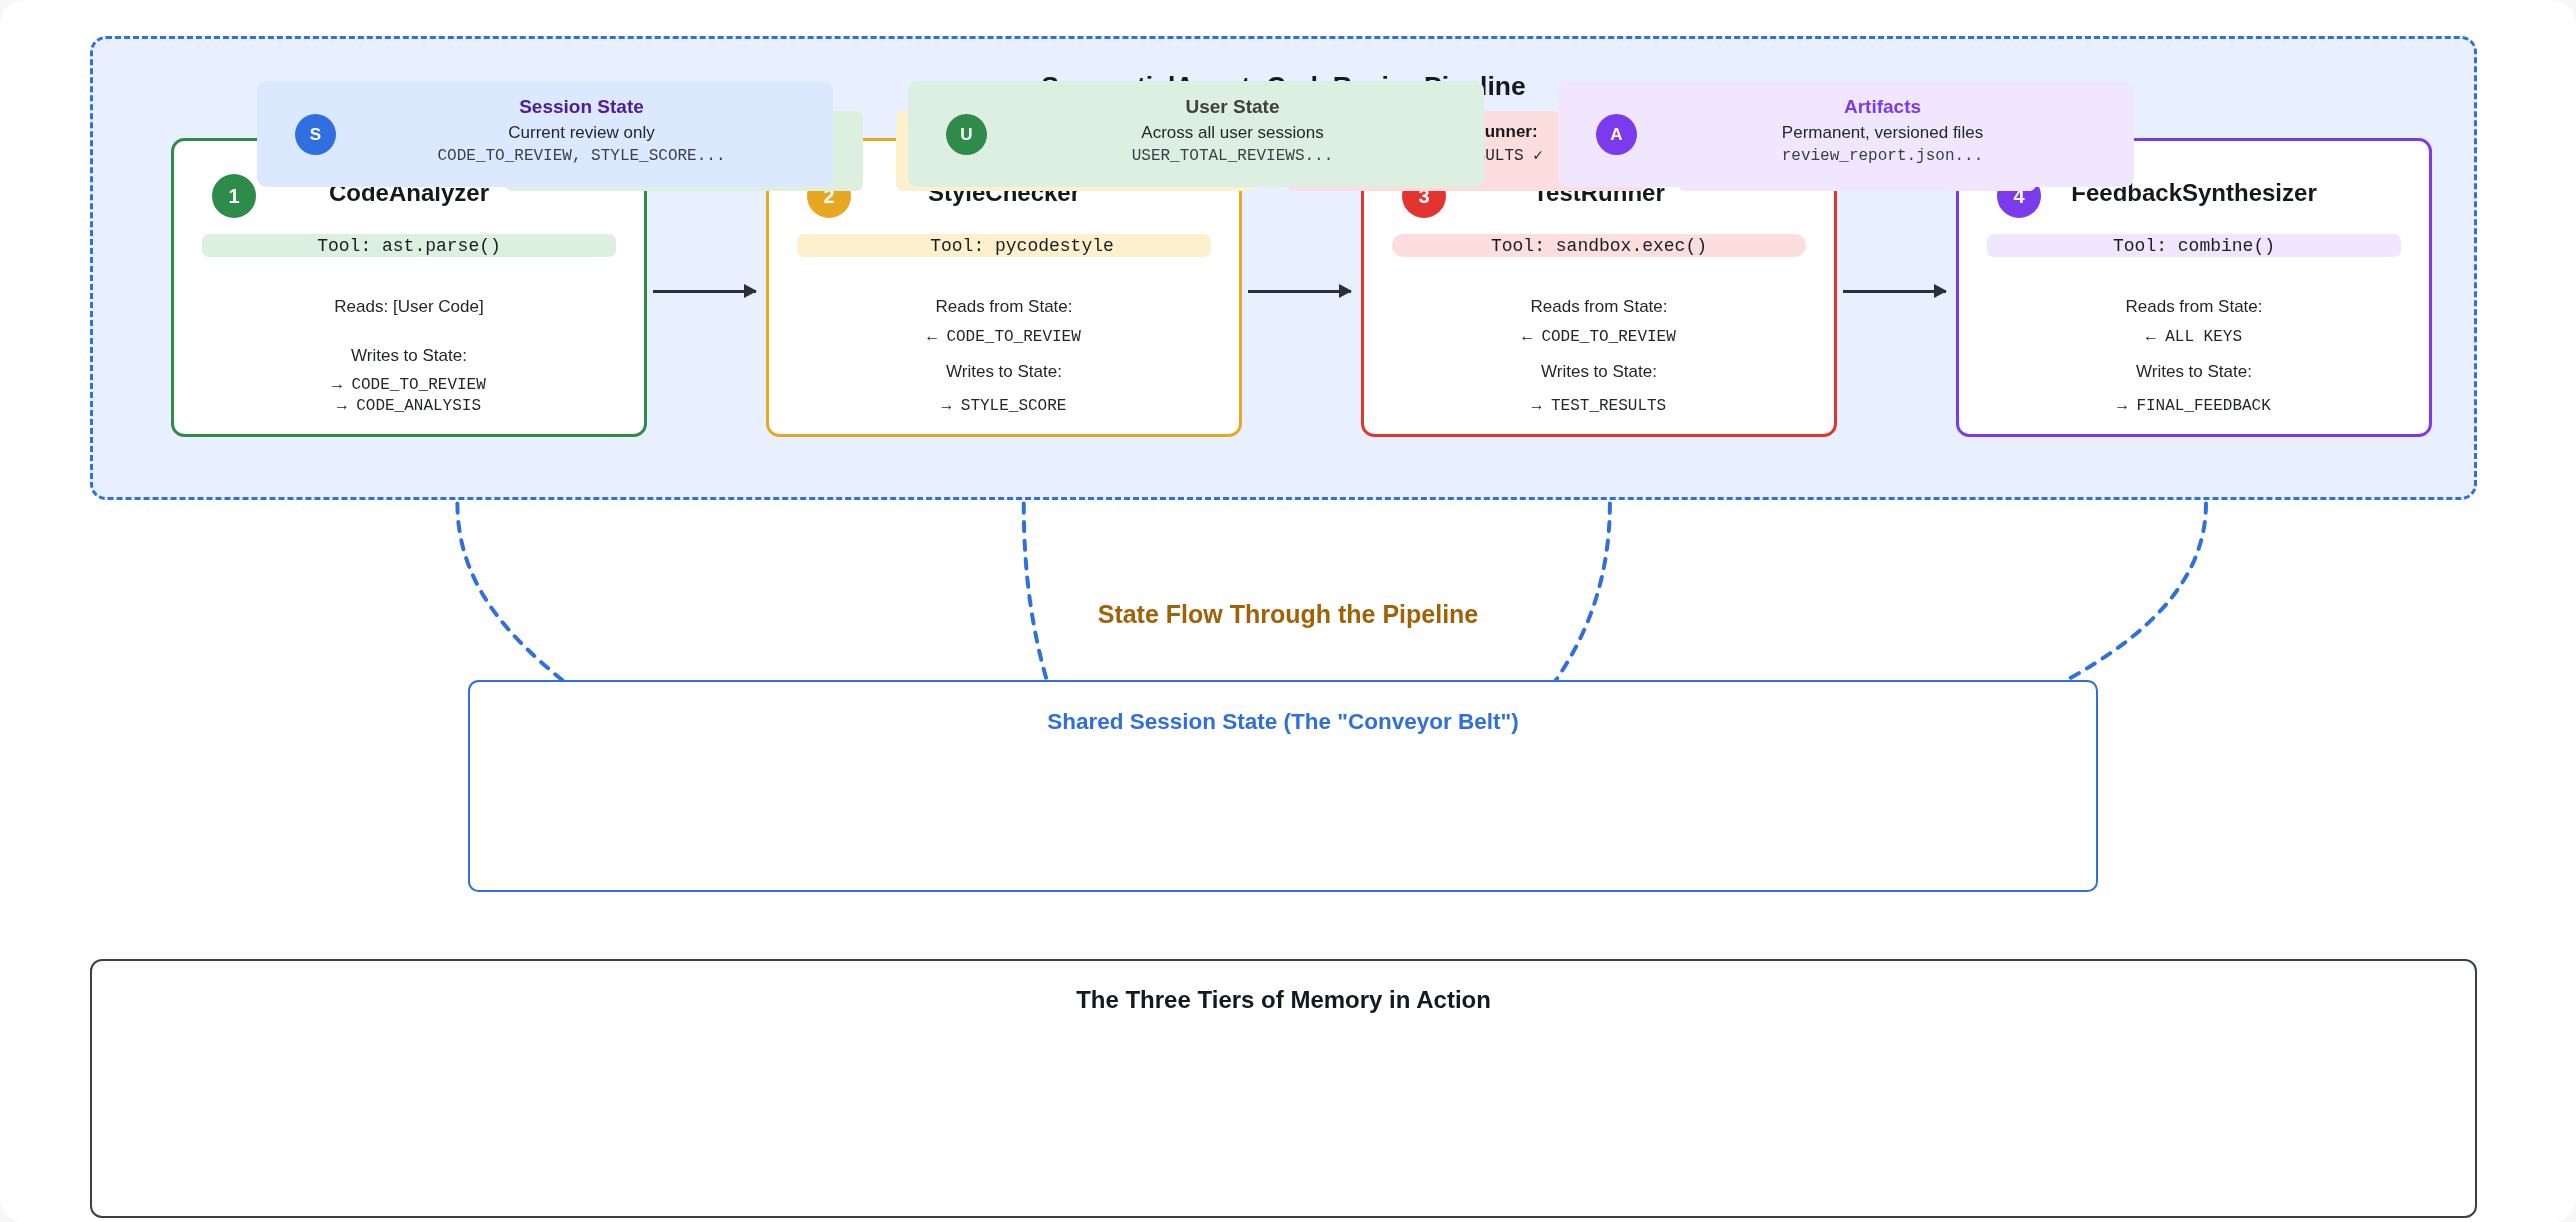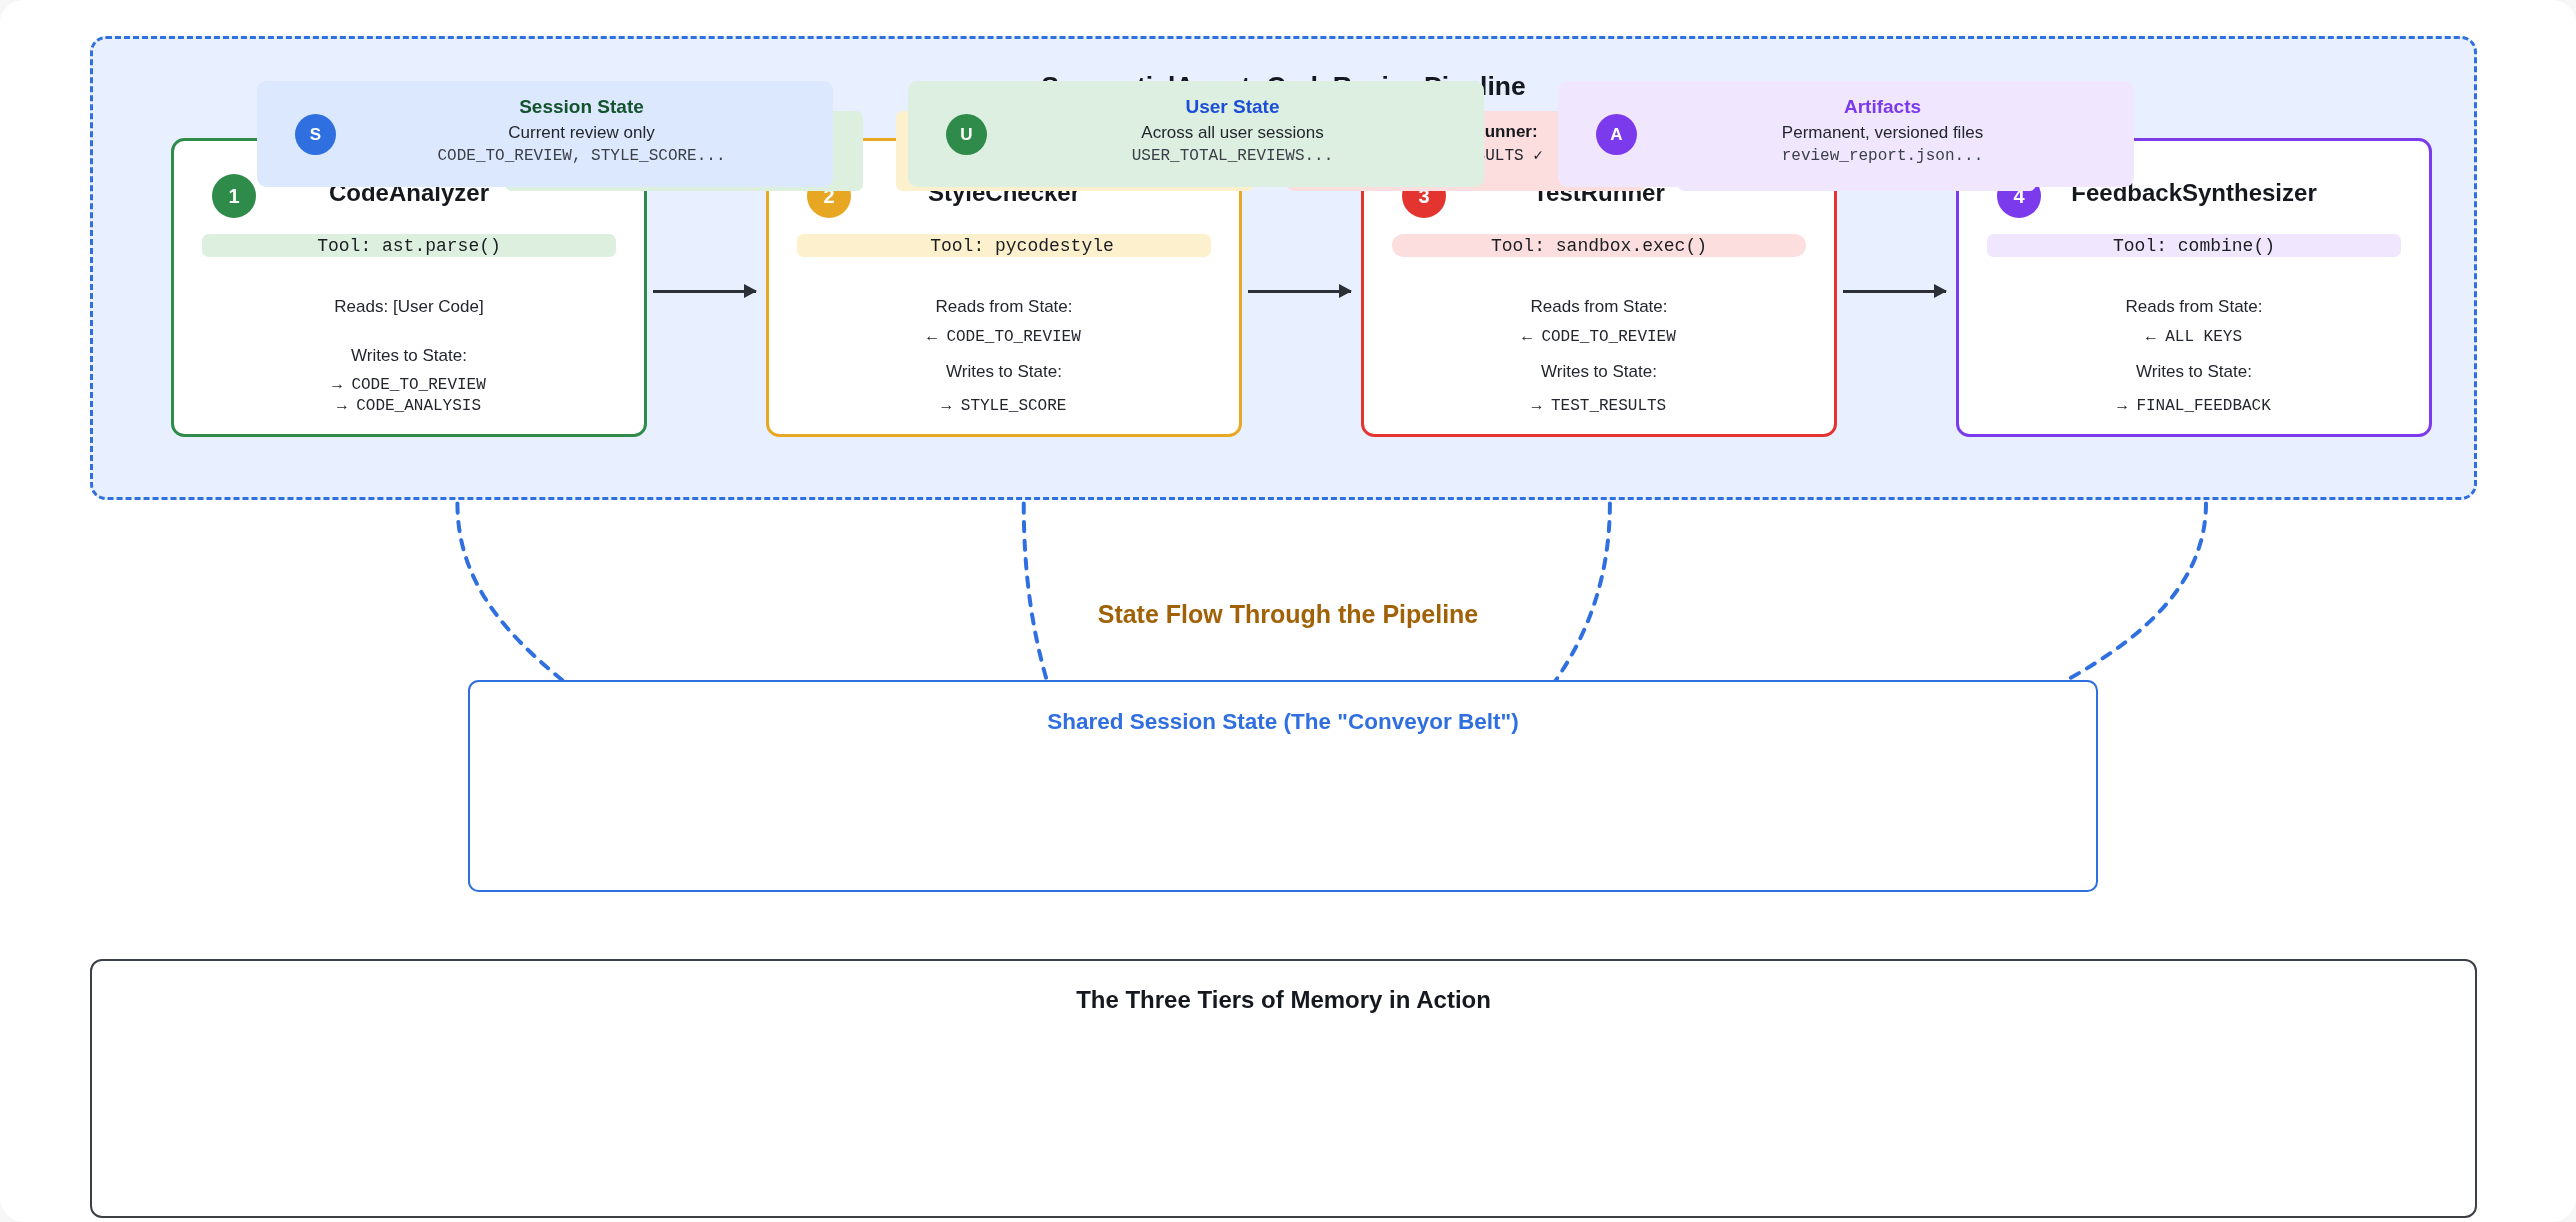--- a/index.html
+++ b/index.html
@@ -243,22 +243,22 @@
   .tier-circle.k2 { background: #2e8b49; }
   .tier-circle.k3 { background: #7c3aed; }
   .tier-body {
     position: absolute;
     left: 93px;
     right: 20px;
     top: 14.6px;
     text-align: center;
   }
   .tier-name { font-size: 19px; font-weight: bold; margin-bottom: 5.3px; }
-  .tier-name.k1 { color: #14532d; }
-  .tier-name.k2 { color: #1d4ed8; }
+  .tier-name.k1 { color: #4c1d95; }
+  .tier-name.k2 { color: #404040; }
   .tier-name.k3 { color: #7c3aed; }
   .tier-desc { font-size: 17px; color: #23262d; margin-bottom: 4px; }
   .tier-keys { font-size: 16px; color: #3a3f48; }
 
   svg.links {
     position: absolute;
     left: 0; top: 0;
     width: 2576px;
     height: 1222px;
     pointer-events: none;

